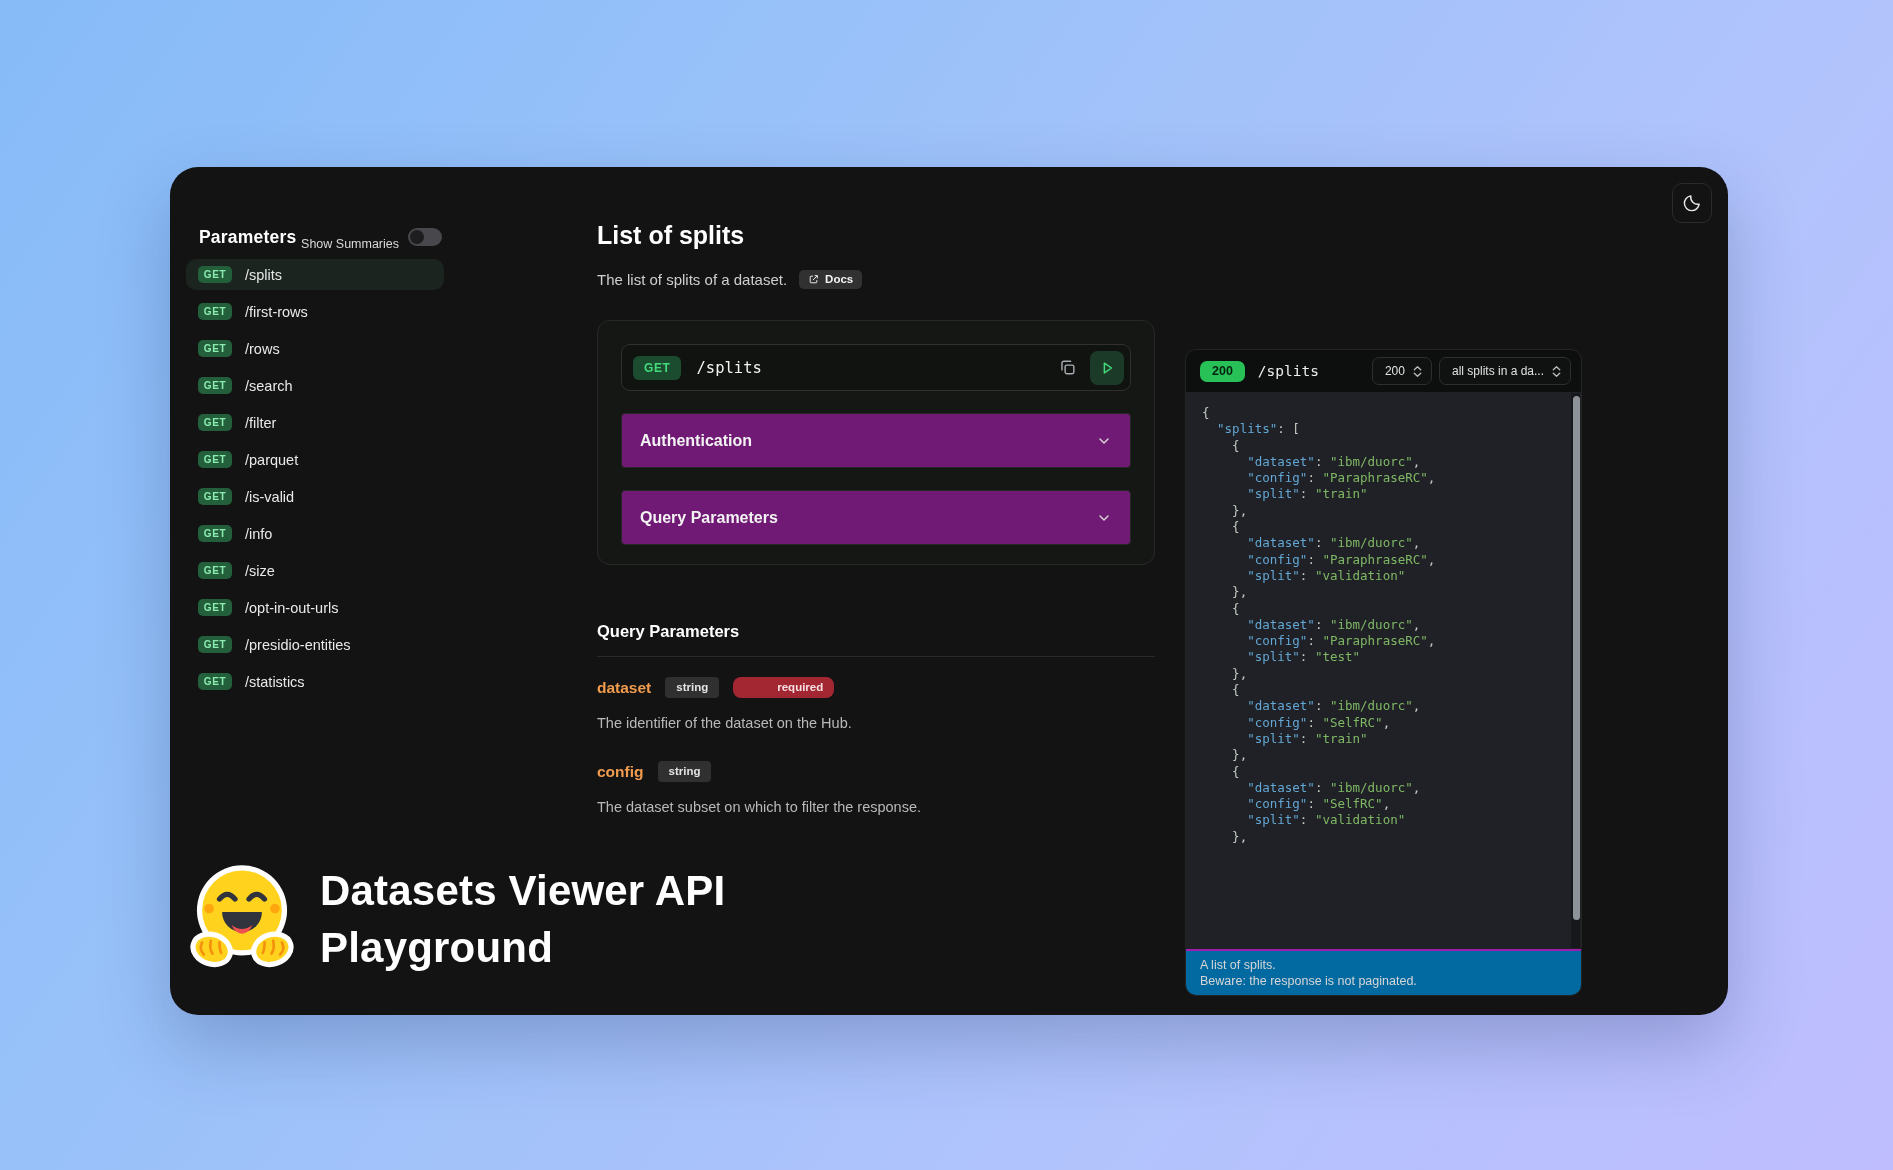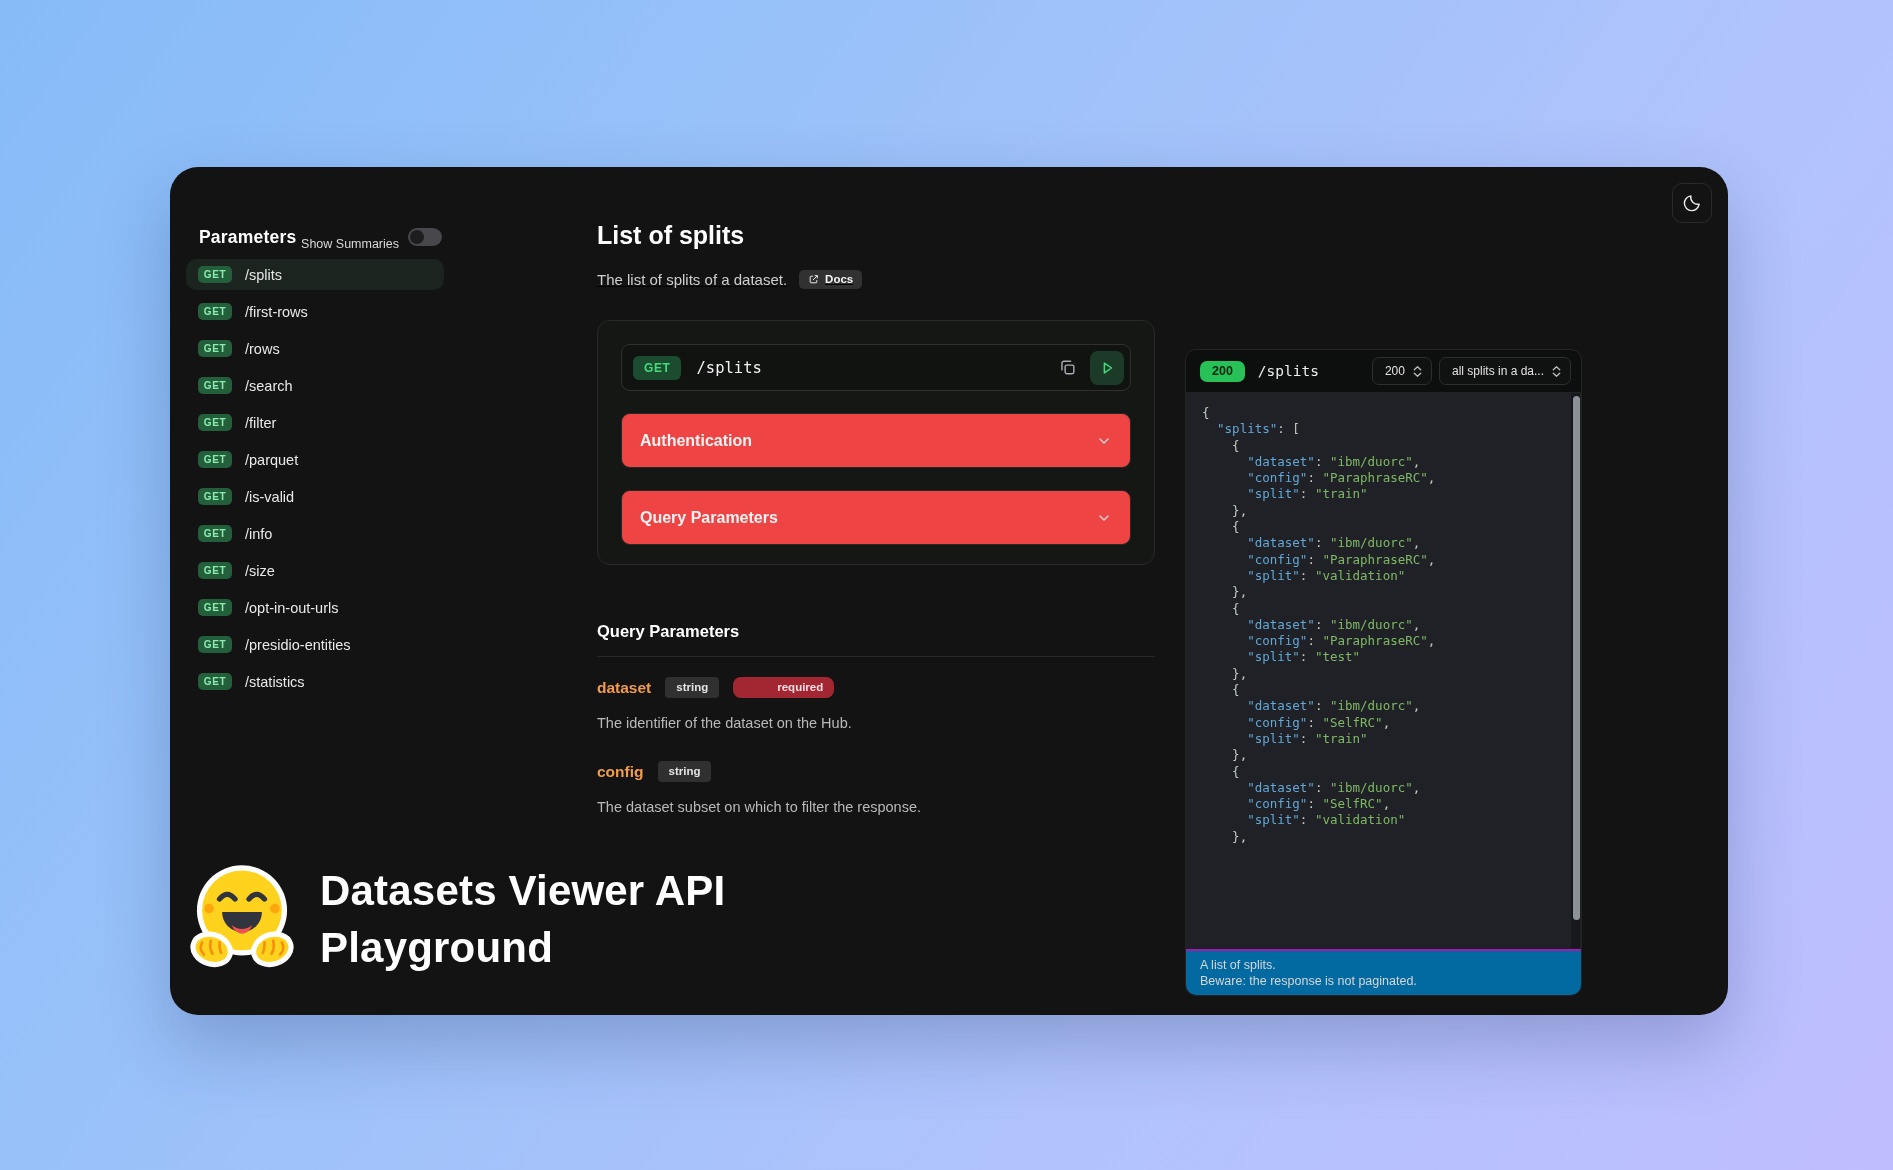--- a/index.html
+++ b/index.html
@@ -39,21 +39,21 @@
   .method-badge {
     display:inline-flex; align-items:center; justify-content:center;
     background:var(--method-badge-bg,#235f3b); color:#8cecb0;
     font-size:10px; font-weight:700; letter-spacing:.6px;
     width:34px; height:17px; border-radius:5px;
   }
   .ep-path { color:#e9e9e9; font-size:14.5px; margin-left:13px; }
   
   .main { position:absolute; left:427px; top:54px; width:558px; }
   .page-title { color:#fff; font-size:25px; font-weight:700; margin:0; }
-  .subtitle-row { display:flex; align-items:center; gap:12px; margin-top:20px;text-decoration:underline; }
+  .subtitle-row { display:flex; align-items:center; gap:12px; margin-top:20px; }
   .subtitle { color:#cfcfcf; font-size:15px; }
   .docs-chip {
     display:inline-flex; align-items:center; gap:6px; background:#313131;
     border-radius:5px; padding:3px 9px 4px; color:#f2f2f2; font-size:11.5px; font-weight:700; cursor:pointer;
   }
   .req-panel {
     margin-top:31px; width:558px; height:245px; background:#151715;
     border:1px solid #272a27; border-radius:13px; padding:23px;
   }
   .url-bar {
@@ -61,21 +61,21 @@
     display:flex; align-items:center; padding:0 6px 0 11px;
   }
   .url-method {
     background:#1c4c2f; color:var(--accent-green,#43da7c); font-size:12px; font-weight:700;
     letter-spacing:.6px; padding:5px 11px; border-radius:6px;
   }
   .url-path { font-family:"DejaVu Sans Mono", monospace; color:#f2f2f2; font-size:15.5px; margin-left:15px; flex:1; }
   .icon-btn { background:transparent; border:none; width:34px; height:34px; display:flex; align-items:center; justify-content:center; cursor:pointer; }
   .run-btn { background:#1c3a28; border-radius:8px; margin-left:6px; }
   .collapsible {
-    height:55px; margin-top:22px; background:#ef4444; border:1px solid #252825; border-radius:9px;
+    height:55px; margin-top:22px; background:#701a75; border:1px solid #252825; border-radius:4px;
     display:flex; align-items:center; justify-content:space-between; padding:0 18px; cursor:pointer;
   }
   .collapsible .label { color:#f3f3f3; font-size:16px; font-weight:700; }
   .qp-heading { color:#fff; font-size:16.5px; font-weight:700; margin-top:57px; }
   .divider { height:1px; background:#2a2a2a; margin-top:15px; }
   .param-row { display:flex; align-items:center; gap:14px; margin-top:20px; }
   .param-name { color:var(--param-orange,#f09b4e); font-size:15.5px; font-weight:700; }
   .badge { font-size:11.5px; font-weight:700; border-radius:4px; padding:4px 11px 5px; }
   .badge.type { background:#303030; color:#e4e4e4; }
   .badge.required { background:var(--required-red,#a32633); color:#f6dfe1; border-radius:8px;padding-left:44px; }

